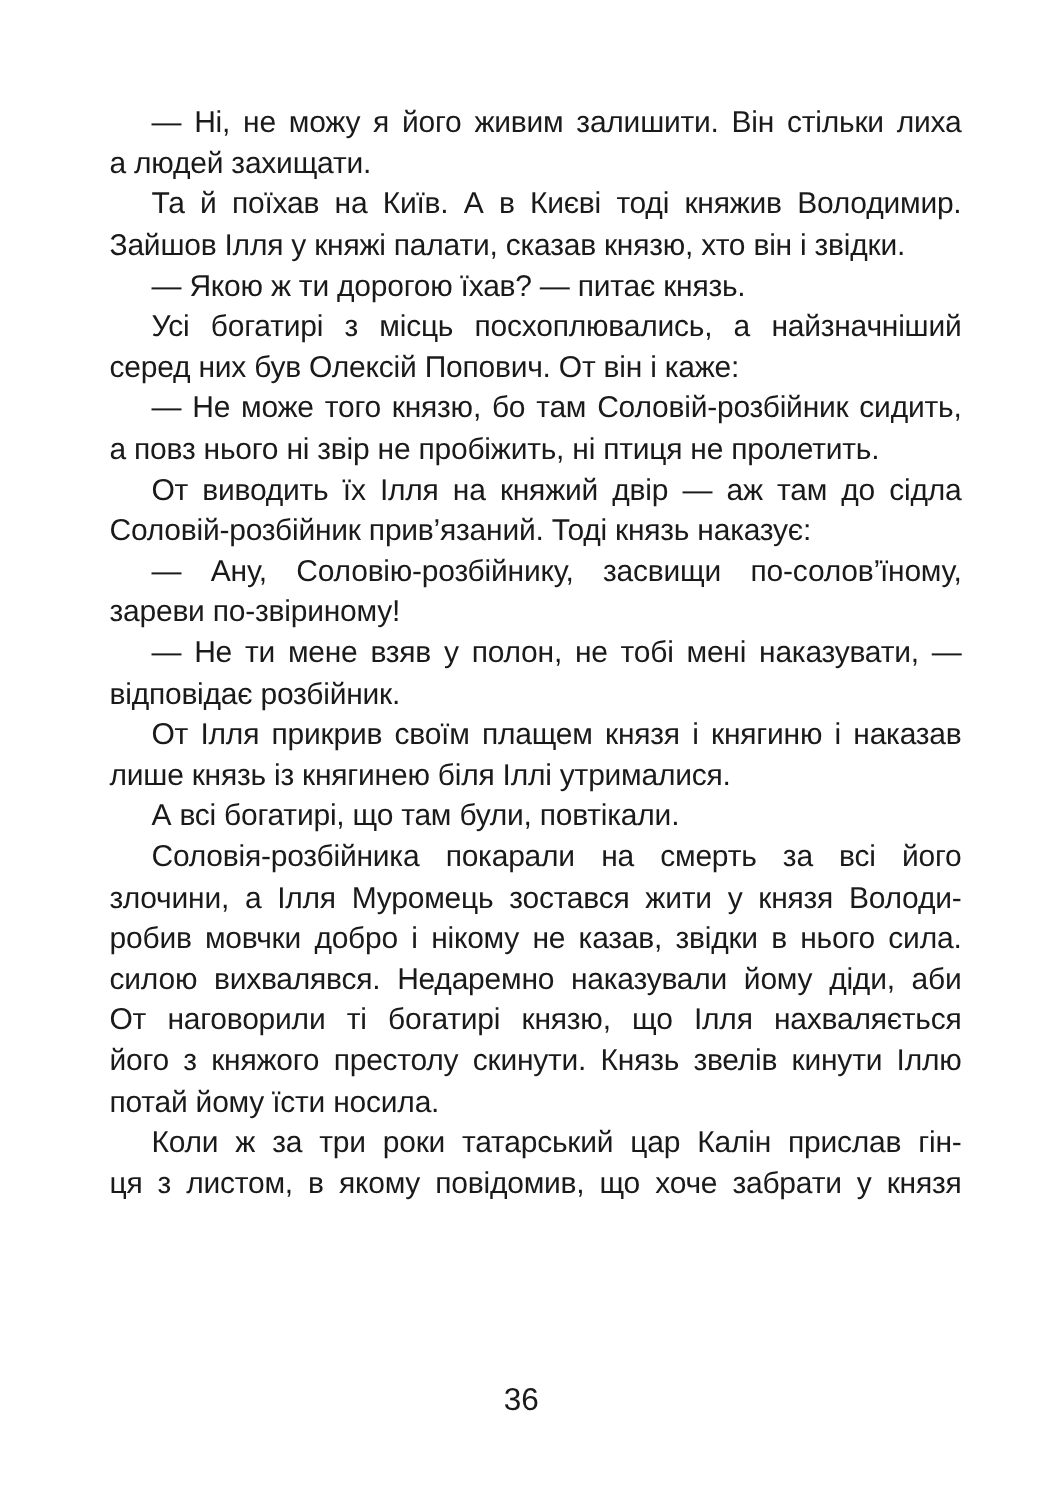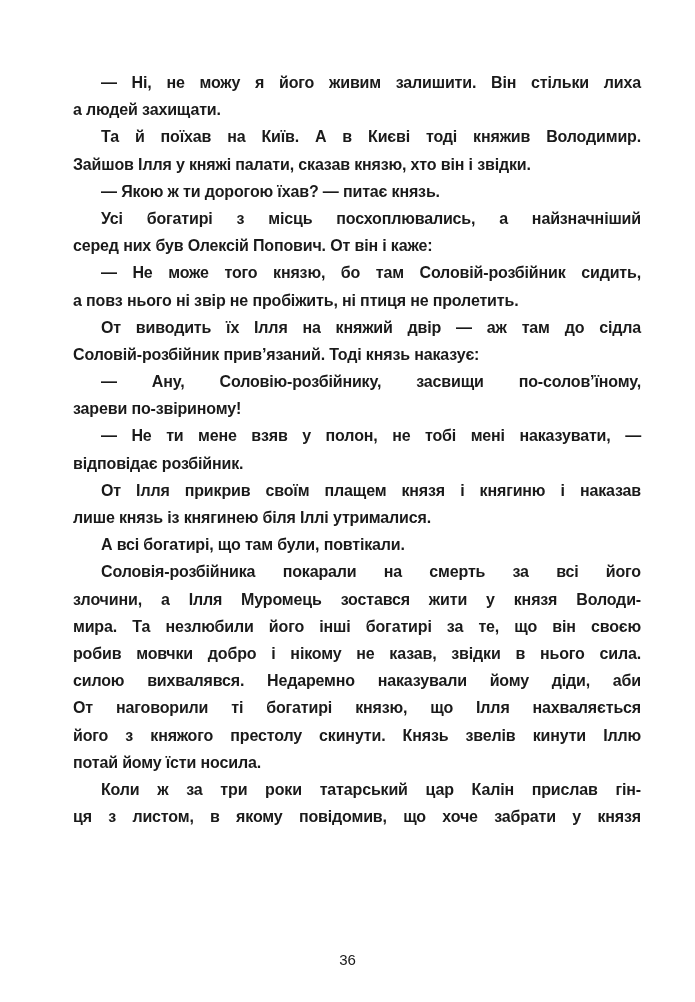--- a/index.html
+++ b/index.html
@@ -10,43 +10,41 @@
       position: relative;
       overflow: hidden;
       font-family: "Liberation Sans", sans-serif;
       color: #1a1a1a;
     }
     .page-text {
       position: absolute;
       left: 73px;
       top: 69px;
       width: 568px;
-      font-size: 16px;
+      font-size: 20px;
       line-height: 27.2px;
       letter-spacing: -0.15px;
-      font-weight: bold;
     }
     .line {
       display: block;
       white-space: nowrap;
       height: 27.2px;
       text-align: justify;
       text-align-last: justify;
     }
     .line.indent { padding-left: 28px; }
     .line.last { text-align-last: left; }
     .page-number {
       position: absolute;
       left: 0;
       width: 695px;
       top: 922px;
       text-align: center;
-      font-size: 15px;
+      font-size: 21px;
       color: #1a1a1a;
-      margin-top: 29px;
     }
   </style>
 </head>
 <body>
 
 <div class="page-text">
   <span class="line indent">— Ні, не можу я його живим залишити. Він стільки лиха</span>
   <span class="line last">а людей захищати.</span>
   <span class="line indent">Та й поїхав на Київ. А в Києві тоді княжив Володимир.</span>
   <span class="line last">Зайшов Ілля у княжі палати, сказав князю, хто він і звідки.</span>
@@ -59,21 +57,20 @@
   <span class="line last">Соловій-розбійник прив’язаний. Тоді князь наказує:</span>
   <span class="line indent">— Ану, Соловію-розбійнику, засвищи по-солов’їному,</span>
   <span class="line last">зареви по-звіриному!</span>
   <span class="line indent">— Не ти мене взяв у полон, не тобі мені наказувати, —</span>
   <span class="line last">відповідає розбійник.</span>
   <span class="line indent">От Ілля прикрив своїм плащем князя і княгиню і наказав</span>
   <span class="line last">лише князь із княгинею біля Іллі утрималися.</span>
   <span class="line indent last">А всі богатирі, що там були, повтікали.</span>
   <span class="line indent">Соловія-розбійника покарали на смерть за всі його</span>
   <span class="line">злочини, а Ілля Муромець зостався жити у князя Володи-</span>
-  <span class="line">мира. Та незлюбили його інші богатирі за те, що він своєю</span>
   <span class="line">робив мовчки добро і нікому не казав, звідки в нього сила.</span>
   <span class="line">силою вихвалявся. Недаремно наказували йому діди, аби</span>
   <span class="line">От наговорили ті богатирі князю, що Ілля нахваляється</span>
   <span class="line">його з княжого престолу скинути. Князь звелів кинути Іллю</span>
   <span class="line last">потай йому їсти носила.</span>
   <span class="line indent">Коли ж за три роки татарський цар Калін прислав гін-</span>
   <span class="line">ця з листом, в якому повідомив, що хоче забрати у князя</span>
 </div>
 
 <div class="page-number">36</div>

